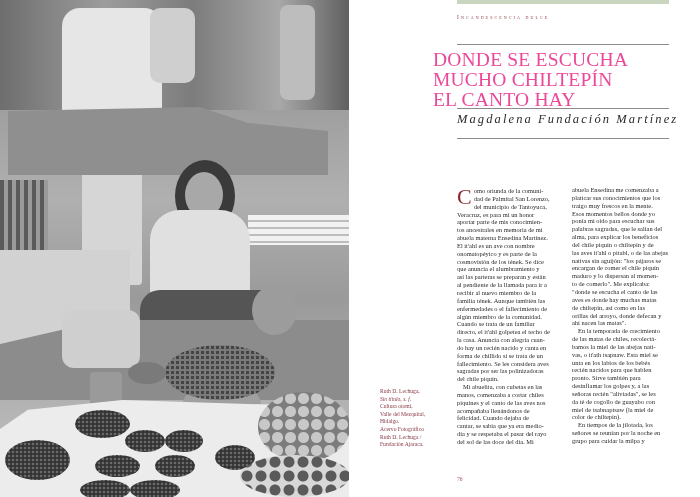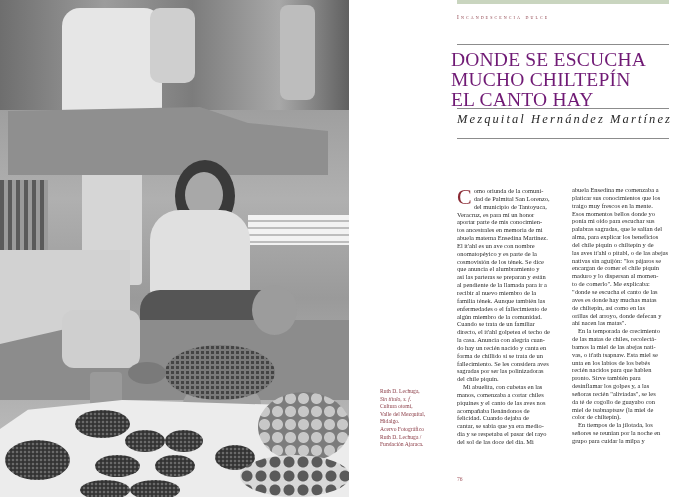--- a/index.html
+++ b/index.html
@@ -23,22 +23,22 @@
   .caption .it { font-style: italic; }
 
   
   .top-bar { position: absolute; left: 457px; top: 0; width: 212px; height: 4px; background: #c9d5bf; }
   .section-label {
     position: absolute; left: 457px; top: 14px; font-size: 5.4px; letter-spacing: 2.1px;
     color: #8a3a44; font-variant: small-caps; white-space: nowrap;
   }
   .rule { position: absolute; left: 457px; width: 212px; height: 1px; background: #8c8c8c; }
   .title {
-    position: absolute; left: 451px; top: 50px; width: 230px;
-    font-size: 19.5px; line-height: 20px; letter-spacing: 0.2px; color: #701a75; font-weight: normal;
+    position: absolute; left: 433px; top: 50px; width: 230px;
+    font-size: 19.5px; line-height: 20px; letter-spacing: 0.2px; color: #ec4899; font-weight: normal;
   }
   .title span { display: block; white-space: nowrap; }
   .author {
     position: absolute; left: 457px; top: 112px; font-size: 12.5px; font-style: italic;
     letter-spacing: 2.1px; color: #2a2a2a; white-space: nowrap;
   }
 
   .col {
     position: absolute; top: 187px; width: 118px; font-size: 6.45px; line-height: 7.85px; color: #2b2b2b;
   }
@@ -116,21 +116,21 @@
 <div class="top-bar"></div>
 <div class="section-label">Incandescencia dulce</div>
 
 <div class="rule" style="top:44px;"></div>
 <h1 class="title">
   <span>DONDE SE ESCUCHA</span>
   <span>MUCHO CHILTEPÍN</span>
   <span>EL CANTO HAY</span>
 </h1>
 <div class="rule" style="top:108px;"></div>
-<div class="author">Mezquital Hernández Martínez</div>
+<div class="author">Magdalena Fundación Martínez</div>
 <div class="rule" style="top:138px;"></div>
 
 <div class="col col-1" id="col1">
   <span class="dropcap">C</span>
 <span class="ln">omo oriunda de la comuni-</span>
     <span class="ln">dad de Palmital San Lorenzo,</span>
     <span class="ln">del municipio de Tantoyuca,</span>
     <span class="ln">Veracruz, es para mí un honor</span>
     <span class="ln">aportar parte de mis conocimien-</span>
     <span class="ln">tos ancestrales en memoria de mi</span>

